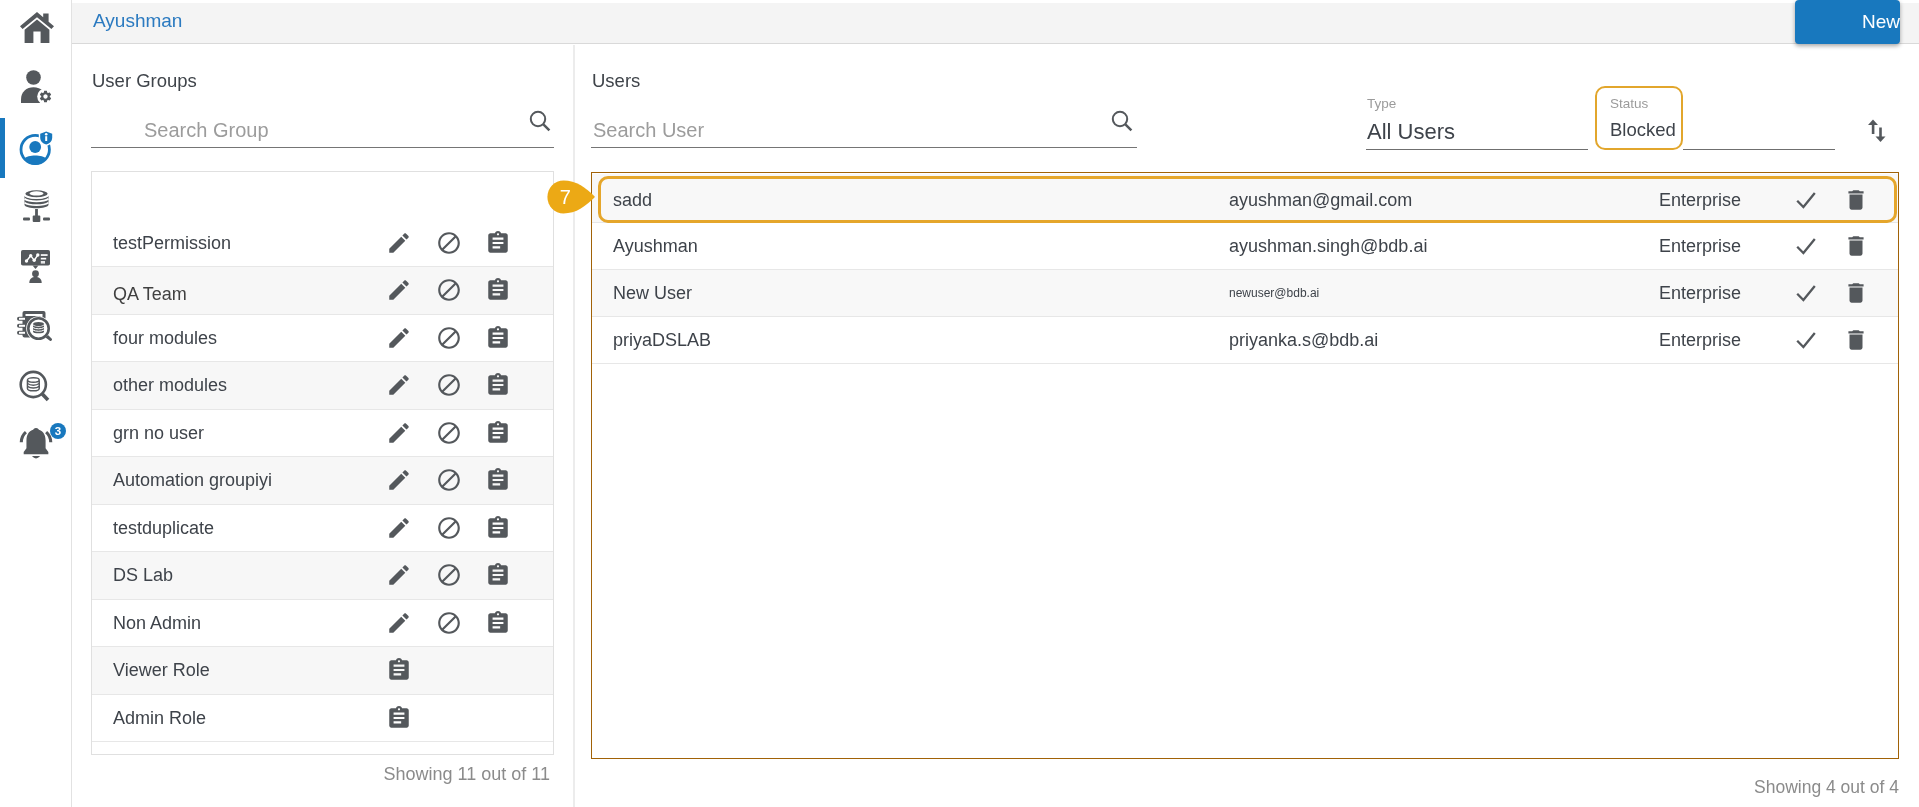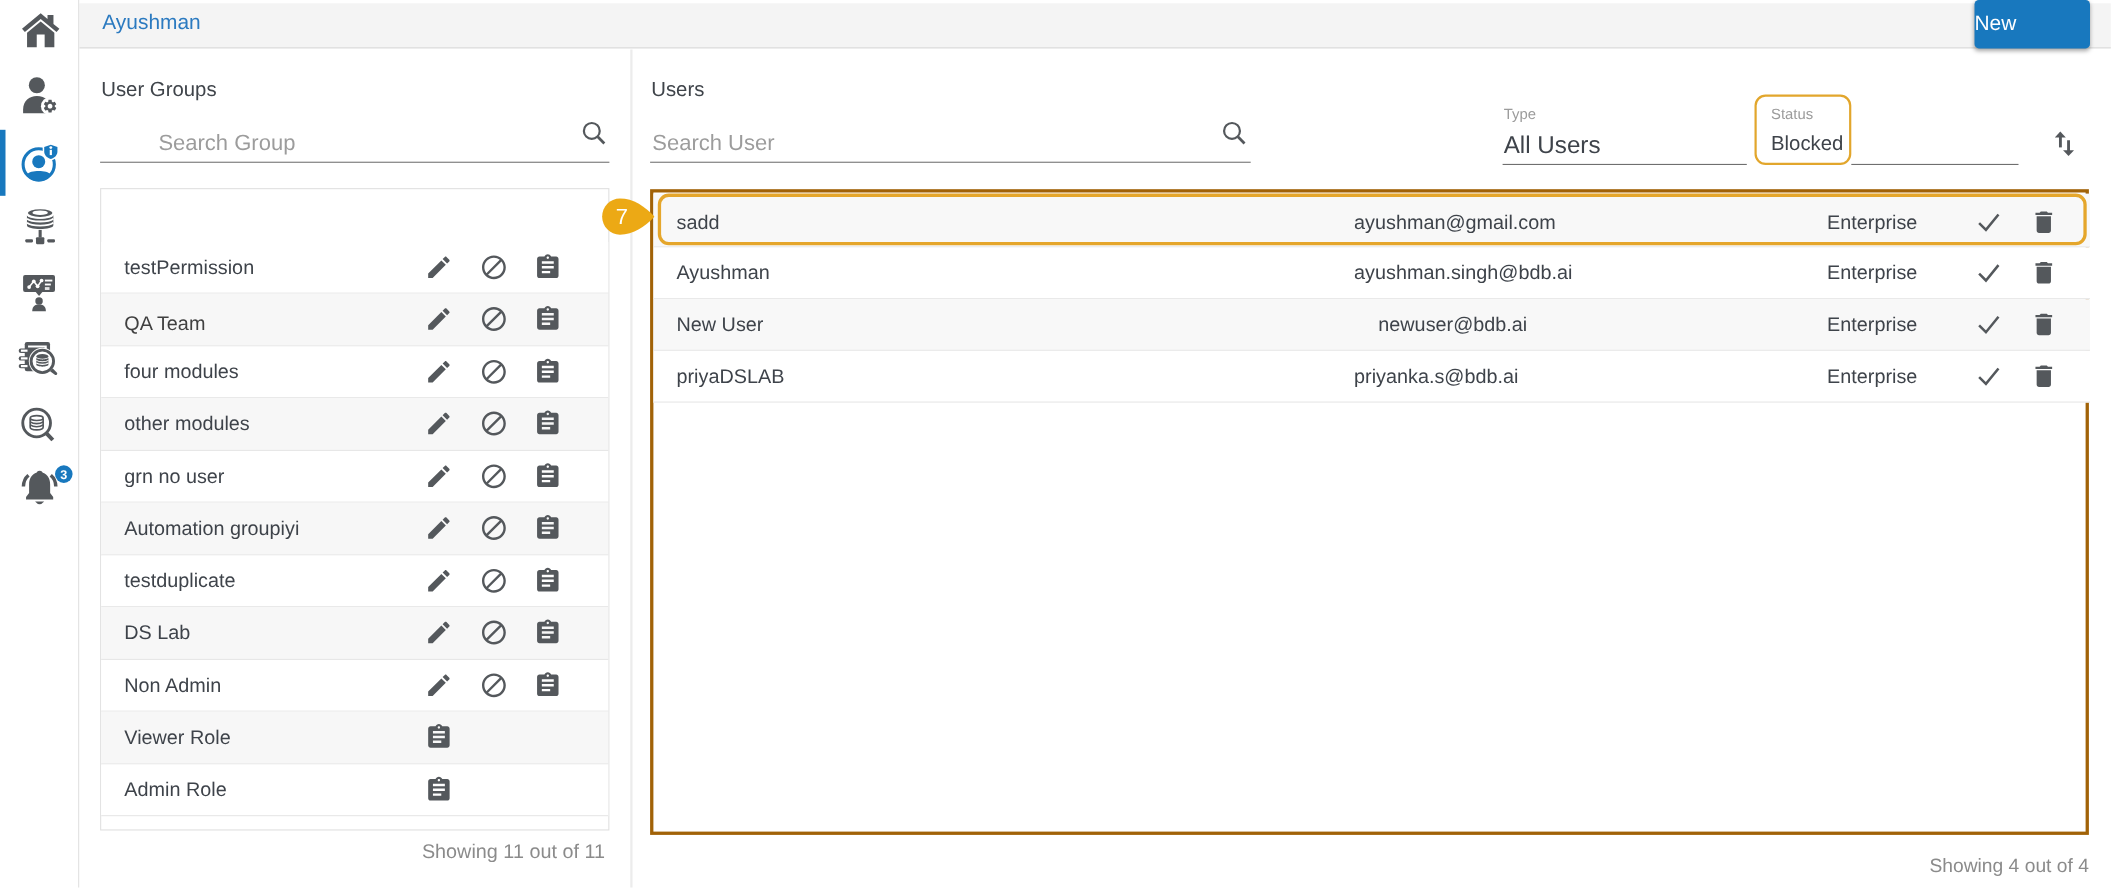--- a/index.html
+++ b/index.html
@@ -8,21 +8,21 @@
   .abs { position:absolute; }
   #page { position:relative; width:1919px; height:807px; }
   svg { display:block; overflow:visible; }
 </style>
 </head>
 <body>
 <div id="page">
 
   <div class="abs" style="left:72px;top:3px;width:1847px;height:41px;background:#f4f4f4;border-bottom:1px solid #d9d9d9;"></div>
   <div class="abs" style="left:93px;top:9.5px;font-size:19px;color:#2b7ac0;">Ayushman</div>
-  <div class="abs" style="left:1795px;top:0px;width:105px;height:44px;background:#1878be;border-radius:4px;box-shadow:0 2px 4px rgba(0,0,0,0.35);color:#fdfeff;font-size:19px;line-height:44px;text-align:left;">New</div>
+  <div class="abs" style="left:1795px;top:0px;width:105px;height:44px;background:#1878be;border-radius:4px;box-shadow:0 2px 4px rgba(0,0,0,0.35);color:#fdfeff;font-size:19px;line-height:44px;text-align:right;">New</div>
 
   <div class="abs" style="left:0;top:0;width:72px;height:807px;background:#fff;border-right:1px solid #e2e2e2;"></div>
   <div class="abs" style="left:0;top:118px;width:5px;height:60px;background:#1878be;"></div>
   <svg class="abs" style="left:19.5px;top:12px;" width="34" height="31" viewBox="0 0 34 31">
       <path d="M17 0 L0 14.2 L2.6 17 L17 5.2 L31.4 17 L34 14.2 L28.6 9.8 L28.6 1.6 L23.2 1.6 L23.2 5.3 Z" fill="#54585c"></path>
       <path d="M17 7.6 L4.6 17.8 L4.6 31 L13.4 31 L13.4 19.4 L20.6 19.4 L20.6 31 L29.4 31 L29.4 17.8 Z" fill="#54585c"></path>
     </svg>
     <svg class="abs" style="left:21px;top:70px;" width="33" height="34" viewBox="0 0 33 34">
       <circle cx="12.5" cy="7.5" r="7.3" fill="#54585c"></circle>
       <path d="M0 33 L0 29.5 C0 21.5 5.6 17.2 12.5 17.2 C16.3 17.2 19.7 18.4 22 20.7 L22 33 Z" fill="#54585c"></path>
@@ -261,21 +261,21 @@
   <div class="abs" style="left:1610px;top:96px;font-size:13.5px;color:#9b9b9b;">Status</div>
   <div class="abs" style="left:1610px;top:119px;font-size:18.5px;color:#3e434a;">Blocked</div>
   <div class="abs" style="left:1683px;top:149px;width:152px;height:1px;background:#6f6f6f;"></div>
   <svg class="abs" style="left:1864px;top:115px;" width="26" height="30" viewBox="0 0 26 30">
       <path d="M9 10 L4 10 L9 4.6 L14 10 L9 10 Z" fill="#54585c"></path>
       <rect x="7.8" y="9" width="2.6" height="10" fill="#54585c"></rect>
       <path d="M16.5 21.5 L11.5 21.5 L16.5 26.9 L21.5 21.5 Z" fill="#54585c"></path>
       <rect x="15.2" y="12.5" width="2.6" height="10" fill="#54585c"></rect>
     </svg>
 
-  <div class="abs" style="left:591px;top:172px;width:1308px;height:587px;border:3px solid #a16207;background:#fff;">
+  <div class="abs" style="left:591px;top:172px;width:1308px;height:587px;border:1px solid #a16207;background:#fff;">
       <div class="abs" style="left:0;top:1px;width:1306px;height:49px;background:#f8f8f8;border-bottom:1px solid #e7e7e7;">
         <div class="abs" style="left:21px;top:2px;height:48px;line-height:48px;font-size:18px;color:#3e434a;">sadd</div>
         <div class="abs" style="left:637px;top:2px;height:48px;line-height:48px;font-size:18px;color:#3e434a;">ayushman@gmail.com</div>
         <div class="abs" style="left:1067px;top:2px;height:48px;line-height:48px;font-size:18px;color:#3e434a;">Enterprise</div>
         <svg class="abs" style="left:1203.5px;top:17.0px;" width="20" height="18" viewBox="0 0 20 18">
           <path d="M1.2 9.8 L7.4 16 L18.8 2" fill="none" stroke="#54585c" stroke-width="2.3"></path>
         </svg>
         <svg class="abs" style="left:1250.5px;top:13.0px;" width="26" height="26" viewBox="0 0 24 24">
           <path d="M6 19c0 1.1.9 2 2 2h8c1.1 0 2-.9 2-2V7H6v12zM19 4h-3.5l-1-1h-5l-1 1H5v2h14V4z" fill="#54585c"></path>
         </svg>
@@ -286,21 +286,21 @@
         <div class="abs" style="left:1067px;top:0px;height:46px;line-height:46px;font-size:18px;color:#3e434a;">Enterprise</div>
         <svg class="abs" style="left:1203.5px;top:14.0px;" width="20" height="18" viewBox="0 0 20 18">
           <path d="M1.2 9.8 L7.4 16 L18.8 2" fill="none" stroke="#54585c" stroke-width="2.3"></path>
         </svg>
         <svg class="abs" style="left:1250.5px;top:10.0px;" width="26" height="26" viewBox="0 0 24 24">
           <path d="M6 19c0 1.1.9 2 2 2h8c1.1 0 2-.9 2-2V7H6v12zM19 4h-3.5l-1-1h-5l-1 1H5v2h14V4z" fill="#54585c"></path>
         </svg>
       </div>
       <div class="abs" style="left:0;top:97px;width:1306px;height:47px;background:#f8f8f8;border-bottom:1px solid #e7e7e7;">
         <div class="abs" style="left:21px;top:0px;height:46px;line-height:46px;font-size:18px;color:#3e434a;">New User</div>
-        <div class="abs" style="left:637px;top:0px;height:46px;line-height:46px;font-size:18px;color:#3e434a;margin-left:22px;">newuser@bdb.ai</div>
+        <div class="abs" style="left:637px;top:0px;height:46px;line-height:46px;font-size:12px;color:#3e434a;">newuser@bdb.ai</div>
         <div class="abs" style="left:1067px;top:0px;height:46px;line-height:46px;font-size:18px;color:#3e434a;">Enterprise</div>
         <svg class="abs" style="left:1203.5px;top:14.0px;" width="20" height="18" viewBox="0 0 20 18">
           <path d="M1.2 9.8 L7.4 16 L18.8 2" fill="none" stroke="#54585c" stroke-width="2.3"></path>
         </svg>
         <svg class="abs" style="left:1250.5px;top:10.0px;" width="26" height="26" viewBox="0 0 24 24">
           <path d="M6 19c0 1.1.9 2 2 2h8c1.1 0 2-.9 2-2V7H6v12zM19 4h-3.5l-1-1h-5l-1 1H5v2h14V4z" fill="#54585c"></path>
         </svg>
       </div>
       <div class="abs" style="left:0;top:144px;width:1306px;height:47px;background:#ffffff;border-bottom:1px solid #e7e7e7;">
         <div class="abs" style="left:21px;top:0px;height:46px;line-height:46px;font-size:18px;color:#3e434a;">priyaDSLAB</div>

